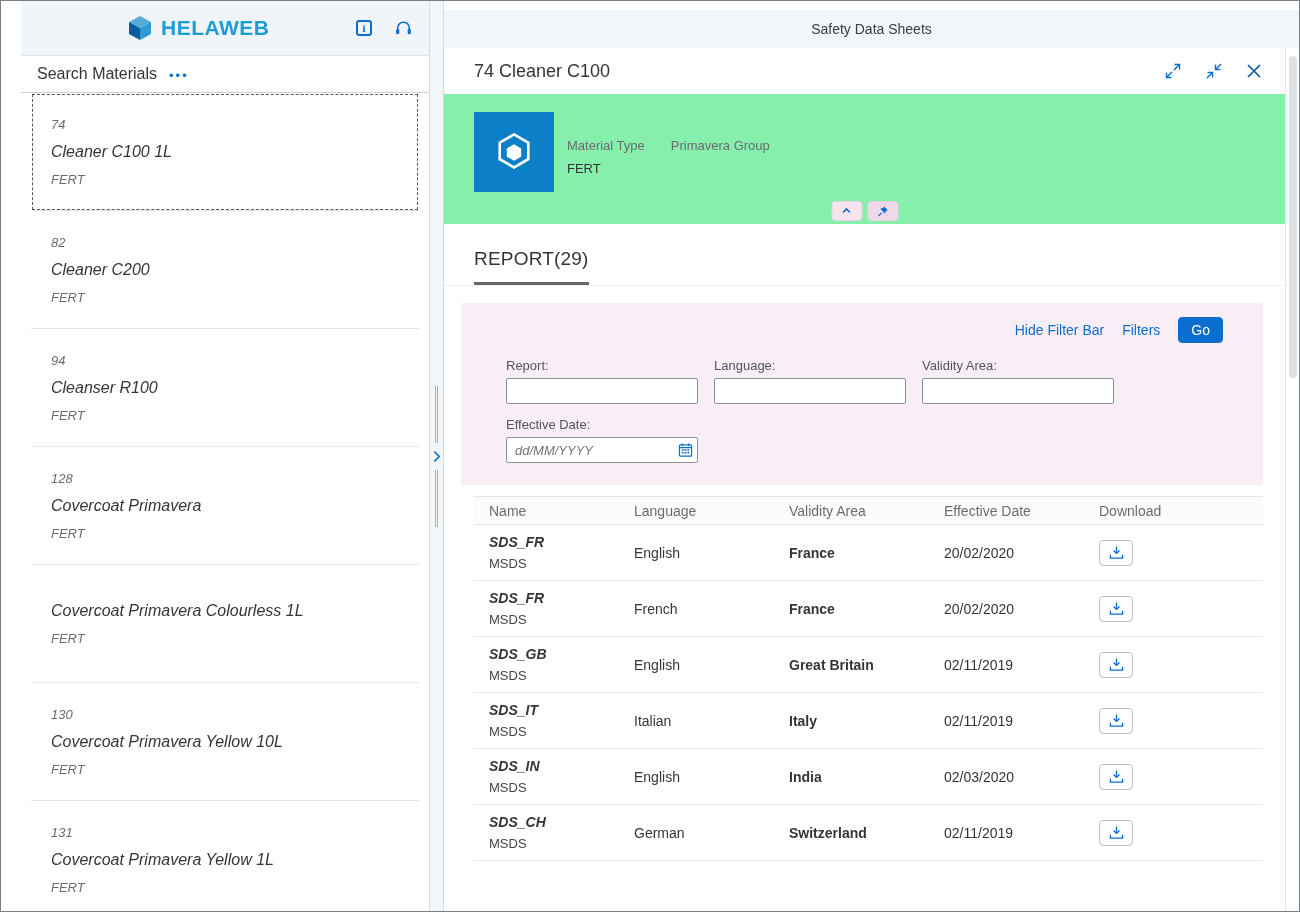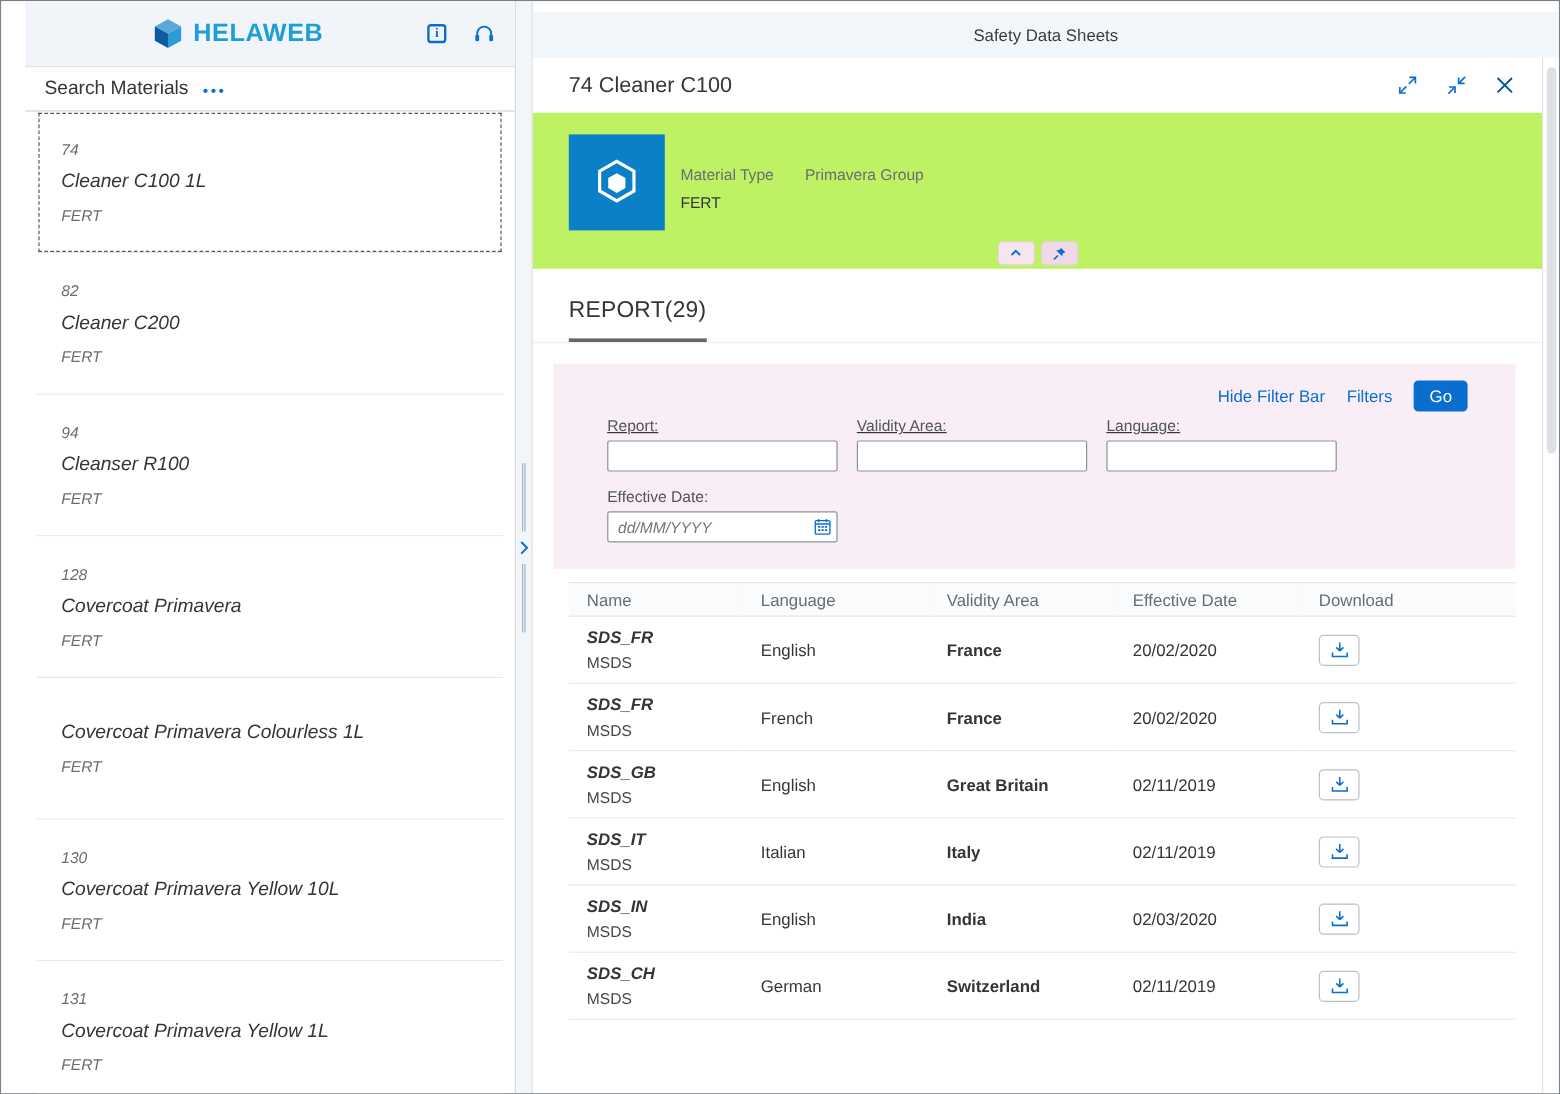--- a/index.html
+++ b/index.html
@@ -40,38 +40,38 @@
   .right-body { flex:1; display:flex; min-height:0; }
   .detail { flex:1; min-width:0; overflow:hidden; display:flex; flex-direction:column; }
   .vscrollbar { flex:0 0 14px; border-left:1px solid #e2e5e8; background:#fff; position:relative; }
   .vthumb { position:absolute; top:8px; left:3px; width:8px; height:322px; border-radius:4px; background:#dde1e5; cursor:pointer; }
 
   .title-row { flex:0 0 46px; display:flex; align-items:center; padding:0 24px 0 30px; }
   .detail-title { flex:1; font-size:18px; }
   .title-actions { display:flex; align-items:center; gap:25px; }
   .close-color { color:#0854a0; }
 
-  .object-header { position:relative; background:#bef264; padding:18px 30px 32px; display:flex; gap:13px; }
+  .object-header { position:relative; background:#86efac; padding:18px 30px 32px; display:flex; gap:13px; }
   .tile { flex:0 0 80px; width:80px; height:80px; background:#0b80c8; display:flex; align-items:center; justify-content:center; }
   .oh-fields { display:flex; gap:26px; margin-top:26px; }
   .oh-label { font-size:13px; color:#6a6d70; }
   .oh-value { font-size:13px; margin-top:8px; min-height:15px; }
   .oh-buttons { position:absolute; left:50%; bottom:3px; transform:translateX(-50%); display:flex; gap:5px; }
   .oh-btn { width:31px; height:20px; border-radius:4px; border:1px solid #e9d2e1; background:#f6e4ef; color:#0a6ed1;
             display:flex; align-items:center; justify-content:center; padding:0; cursor:pointer; }
   .oh-btn.pin { background:#efd9e8; }
 
   .tab-strip { padding:24px 0 0 30px; border-bottom:1px solid #edeff1; }
   .tab-item { display:inline-block; font-size:19px; padding-bottom:12px; border-bottom:3px solid #63666a; letter-spacing:.2px; cursor:pointer; }
 
   .filter-bar { margin:17px 22px 0 17px; background:#f9eef6; padding:14px 40px 22px 45px; }
   .fb-actions { display:flex; justify-content:flex-end; align-items:center; gap:18px; }
   .fb-link { color:#0a6ed1; font-size:14px; cursor:pointer; background:none; border:none; padding:0; font-family:inherit; }
   .go-btn { background:#0a6ed1; color:#fff; border:1px solid #0a6ed1; border-radius:4px; font-size:14px; height:26px; padding:0 12px; cursor:pointer; font-family:inherit; }
-  .fb-fields { display:flex; gap:16px; margin-top:4px;text-decoration:underline; }
+  .fb-fields { display:flex; gap:16px; margin-top:15px; }
   .fb-field { width:192px; }
   .fb-label { font-size:13px; color:#51565c; margin-bottom:5px; }
   .fb-input { width:100%; height:26px; border:1px solid #8d9299; border-radius:2px; padding:0 8px; font-size:13px;
               font-family:inherit; color:#32363a; background:#fff; }
   .fb-input::placeholder { color:#70757a; font-style:italic; }
   .fb-date-row { margin-top:13px; }
   .date-wrap { position:relative; width:192px; }
   .date-wrap .fb-input { padding-right:30px; }
   .cal-btn { position:absolute; right:5px; top:50%; transform:translateY(-50%); color:#0a6ed1; background:none; border:none; padding:0; display:flex; cursor:pointer; }
 
@@ -272,25 +272,25 @@
             <button class="fb-link">Hide Filter Bar</button>
             <button class="fb-link">Filters</button>
             <button class="go-btn">Go</button>
           </div>
           <div class="fb-fields">
             <div class="fb-field">
               <div class="fb-label">Report:</div>
               <input class="fb-input" type="text" style="">
             </div>
             <div class="fb-field">
+              <div class="fb-label">Language:</div>
+              <input class="fb-input" type="text" style="">
+            </div>
+            <div class="fb-field">
               <div class="fb-label">Validity Area:</div>
-              <input class="fb-input" type="text" style="">
-            </div>
-            <div class="fb-field">
-              <div class="fb-label">Language:</div>
               <input class="fb-input" type="text" style="">
             </div>
           </div>
           <div class="fb-date-row">
             <div class="fb-label">Effective Date:</div>
             <div class="date-wrap">
               <input class="fb-input" type="text" placeholder="dd/MM/YYYY" style="">
               <button class="cal-btn">
                 <span style="display:flex;">
                   <svg viewBox="0 0 16 16" width="15" height="15" fill="none" stroke="currentColor" stroke-width="1.2">

